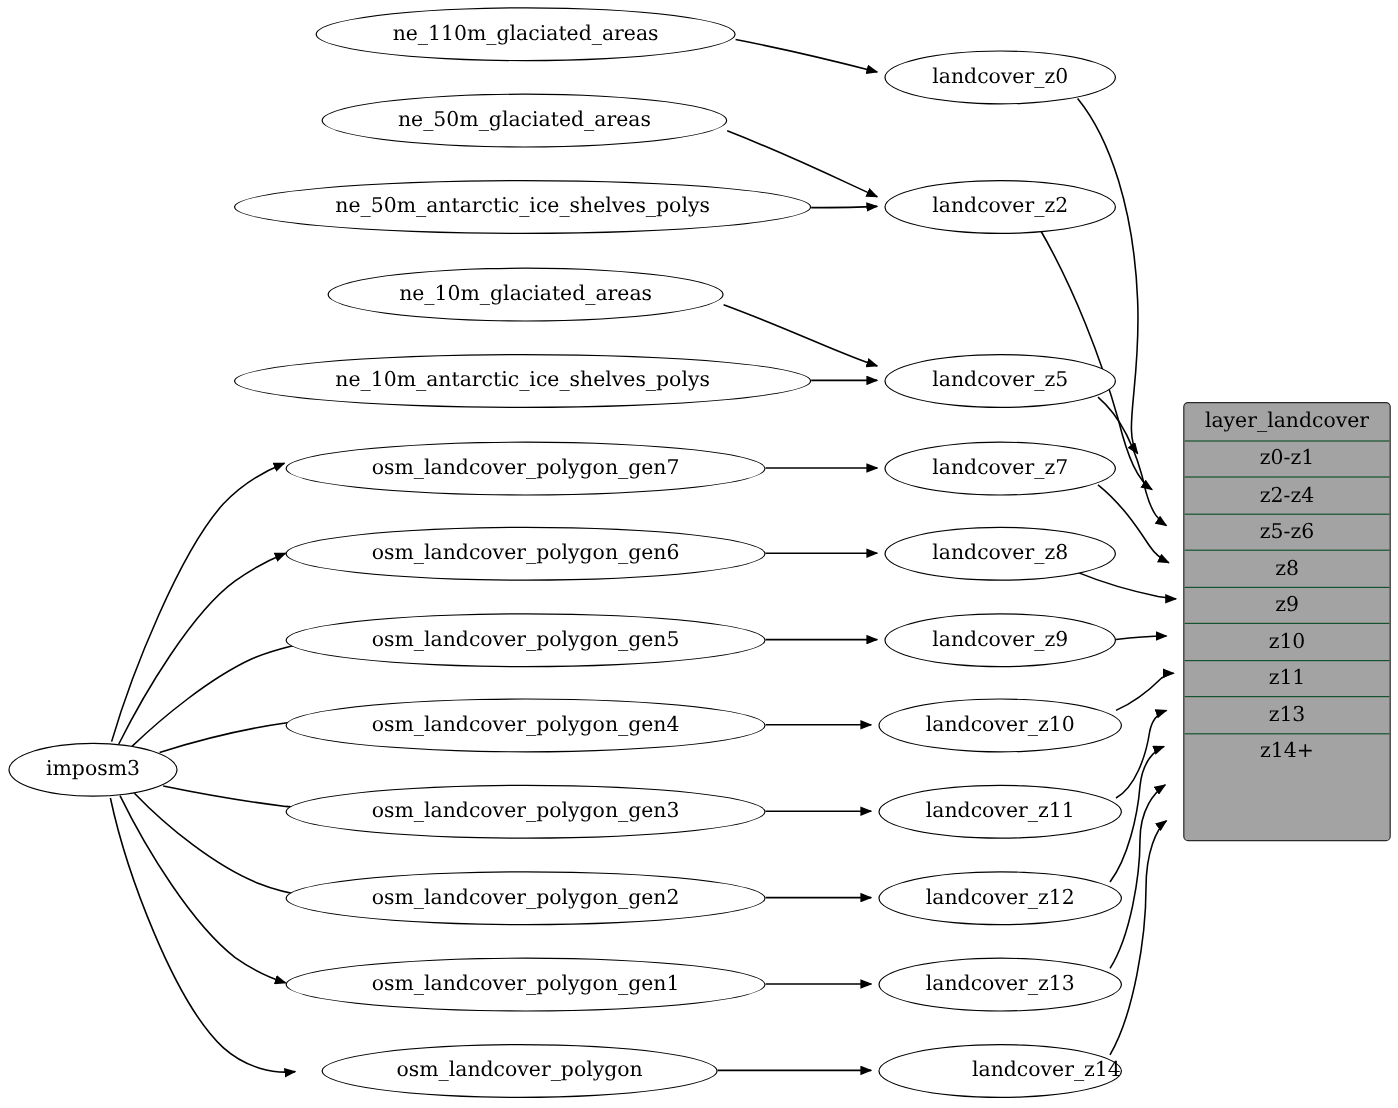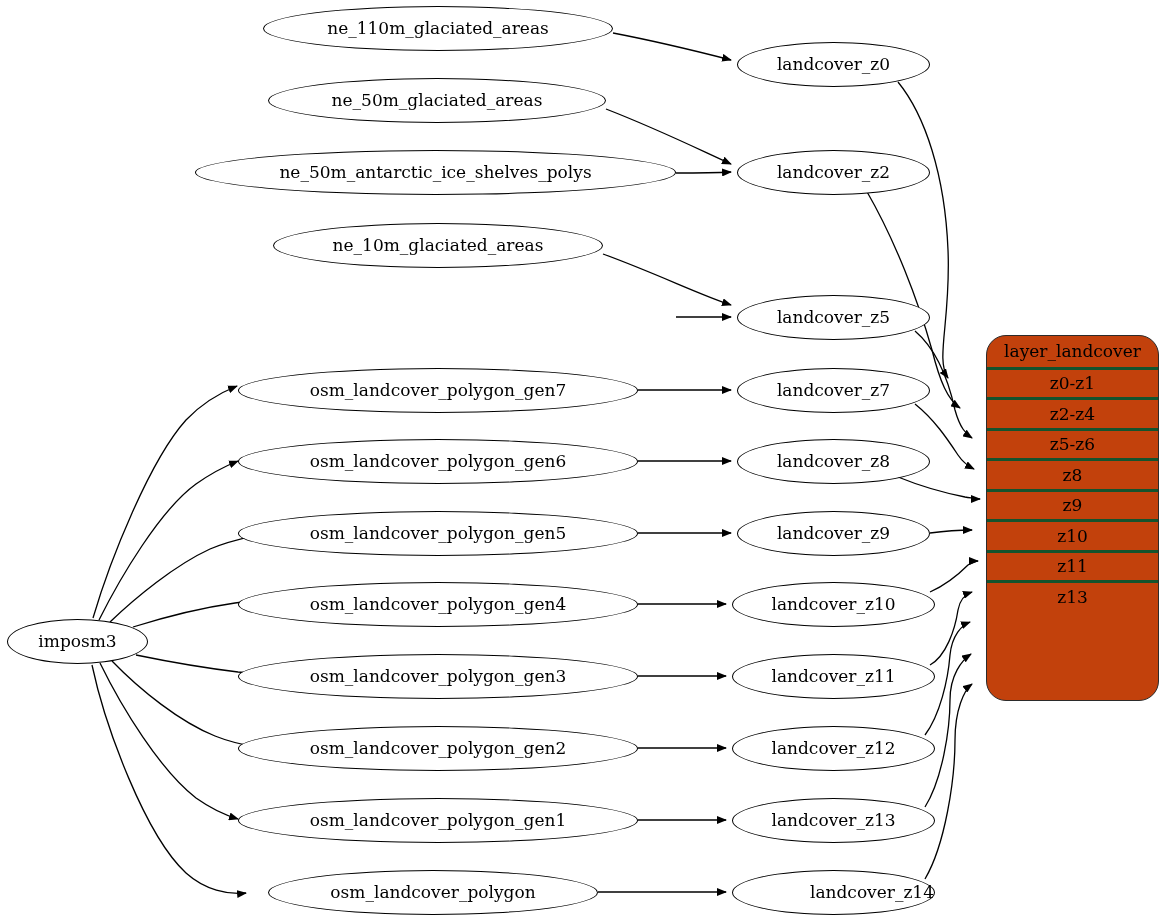--- a/index.html
+++ b/index.html
@@ -34,33 +34,33 @@
     justify-content: center;
     white-space: nowrap;
     color: #000000;
     font-size: 17px;
     line-height: 1;
   }
   .record-node {
     position: absolute;
     box-sizing: border-box;
     border: 1px solid #2b2b2b;
-    border-radius: 20px;
-    background: #c2410c;
+    border-radius: 4px;
+    background: #a3a3a3;
     overflow: hidden;
   }
   .record-row {
     box-sizing: border-box;
     height: 30.5px;
     display: flex;
     align-items: center;
     justify-content: center;
     font-size: 17px;
     color: #000000;
-    border-top: 3px solid #14532d;
+    border-top: 1px solid #14532d;
     white-space: nowrap;
   }
   .record-row.header {
     border-top: none;
   }
 </style>
 </head>
 <body>
 
 <div id="canvas">
@@ -116,20 +116,23 @@
   </div>
   <div class="node-ellipse" style="left:268px; top:78px; width:338px; height:45px;">
     <span>ne_50m_glaciated_areas</span>
   </div>
   <div class="node-ellipse" style="left:195px; top:150px; width:481px; height:45px;">
     <span>ne_50m_antarctic_ice_shelves_polys</span>
   </div>
   <div class="node-ellipse" style="left:273px; top:223px; width:330px; height:45px;">
     <span>ne_10m_glaciated_areas</span>
   </div>
+  <div class="node-ellipse" style="left:195px; top:295px; width:481px; height:45px;">
+    <span>ne_10m_antarctic_ice_shelves_polys</span>
+  </div>
 
   <div class="node-ellipse" style="left:7px; top:619px; width:141px; height:45px;">
     <span>imposm3</span>
   </div>
 
   <div class="node-ellipse" style="left:238px; top:368px; width:400px; height:45px;">
     <span>osm_landcover_polygon_gen7</span>
   </div>
   <div class="node-ellipse" style="left:238px; top:439px; width:400px; height:45px;">
     <span>osm_landcover_polygon_gen6</span>
@@ -208,15 +211,18 @@
     </div>
     <div class="record-row">
       <span>z10</span>
     </div>
     <div class="record-row">
       <span>z11</span>
     </div>
     <div class="record-row">
       <span>z13</span>
     </div>
+    <div class="record-row">
+      <span>z14+</span>
+    </div>
   </div>
 
 </div>
 
 </body></html>

